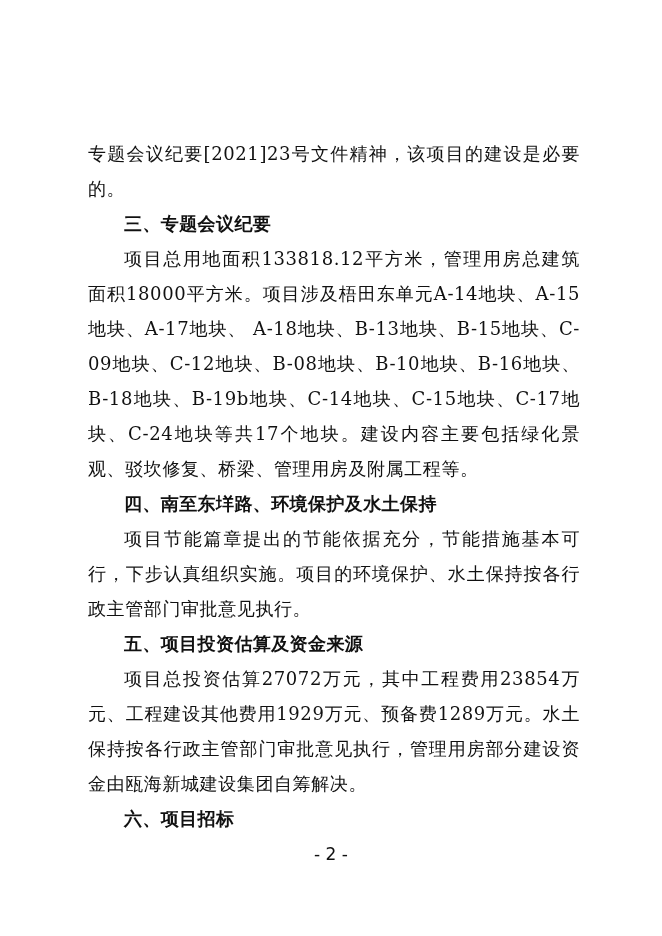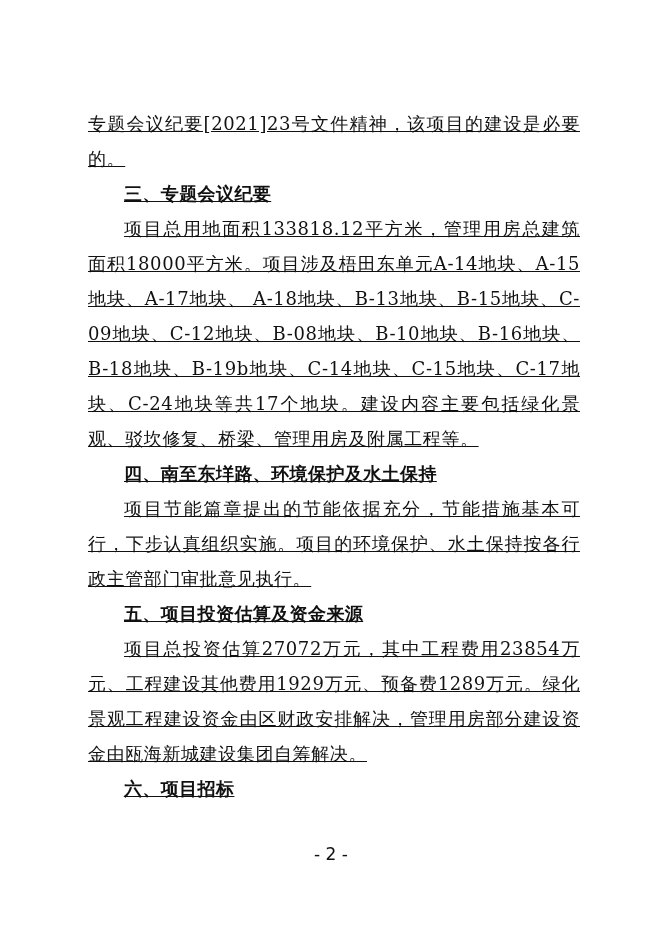--- a/index.html
+++ b/index.html
@@ -1,18 +1,18 @@
 <!DOCTYPE html>
 <html><head>
 <meta charset="utf-8">
 <style>
   html, body { margin: 0; padding: 0; background: #ffffff; }
   body { width: 662px; height: 936px; position: relative; overflow: hidden;
          font-family: "DejaVu Serif", "Liberation Serif", serif; color: #111; }
-  .page { position: absolute; left: 88px; top: 106px; width: 492px; text-decoration: underline; }
+  .page { position: absolute; left: 88px; top: 136px; width: 492px; }
   .p { font-size: 18px; line-height: 35px; text-align: justify; text-indent: 36px;
        letter-spacing: 0.6px; margin: 0; }
   .p.noindent { text-indent: 0; }
   .h { font-family: "DejaVu Sans", "Liberation Sans", sans-serif; font-size: 18px;
        line-height: 35px; margin: 0; padding-left: 36px; letter-spacing: 0.4px; }
   .pagenum { position: absolute; left: 0; width: 662px; top: 844px; text-align: center;
              font-family: "DejaVu Sans", "Liberation Sans", sans-serif; font-size: 17px; }
 </style>
 </head>
 <body>
@@ -21,18 +21,18 @@
   <p class="p noindent">专题会议纪要[2021]23号文件精神，该项目的建设是必要的。</p>
 
 
   <h3 class="h">三、专题会议纪要</h3>
   <p class="p">项目总用地面积133818.12平方米，管理用房总建筑面积18000平方米。项目涉及梧田东单元A-14地块、A-15地块、A-17地块、 A-18地块、B-13地块、B-15地块、C-09地块、C-12地块、B-08地块、B-10地块、B-16地块、B-18地块、B-19b地块、C-14地块、C-15地块、C-17地块、C-24地块等共17个地块。建设内容主要包括绿化景观、驳坎修复、桥梁、管理用房及附属工程等。</p>
 
   <h3 class="h">四、南至东垟路、环境保护及水土保持</h3>
   <p class="p">项目节能篇章提出的节能依据充分，节能措施基本可行，下步认真组织实施。项目的环境保护、水土保持按各行政主管部门审批意见执行。</p>
 
   <h3 class="h">五、项目投资估算及资金来源</h3>
-  <p class="p">项目总投资估算27072万元，其中工程费用23854万元、工程建设其他费用1929万元、预备费1289万元。绿化景观工程建设资金由区财政安排解决，管理用房部分建设资金由瓯海新城建设集团自筹解决。</p>
+  <p class="p">项目总投资估算27072万元，其中工程费用23854万元、工程建设其他费用1929万元、预备费1289万元。水土保持按各行政主管部门审批意见执行，管理用房部分建设资金由瓯海新城建设集团自筹解决。</p>
 
   <h3 class="h">六、项目招标</h3>
 </div>
 
 <div class="pagenum">- 2 -</div>
 
 </body></html>

